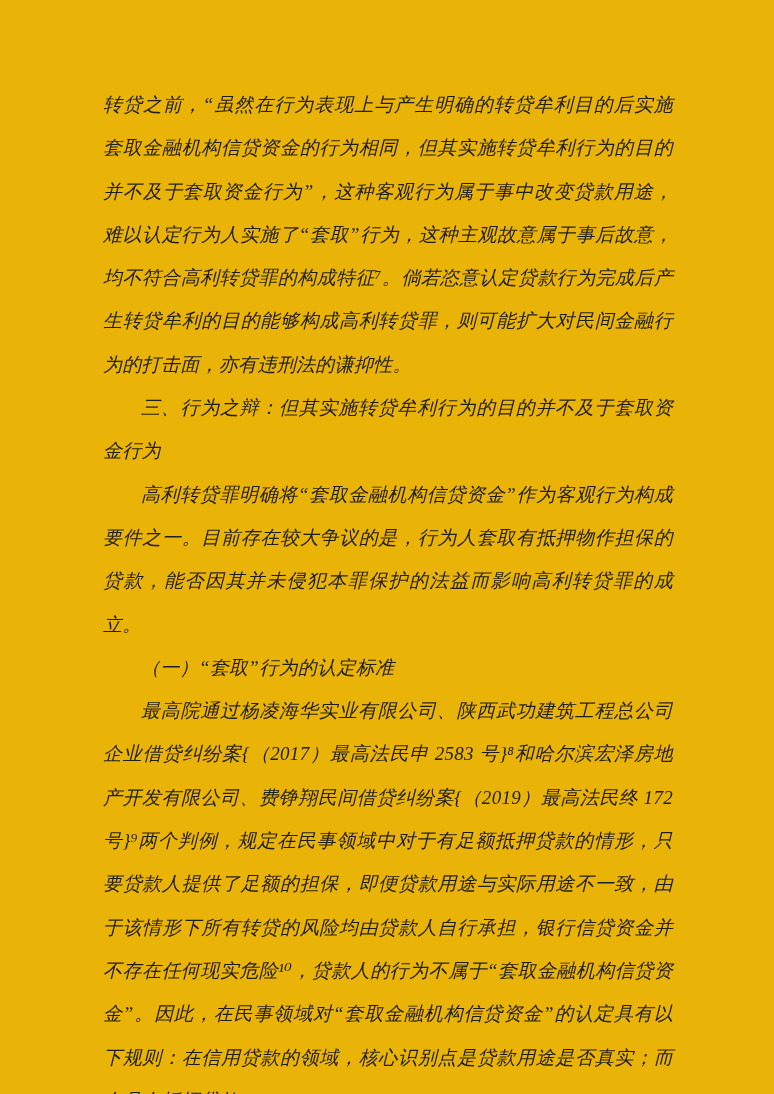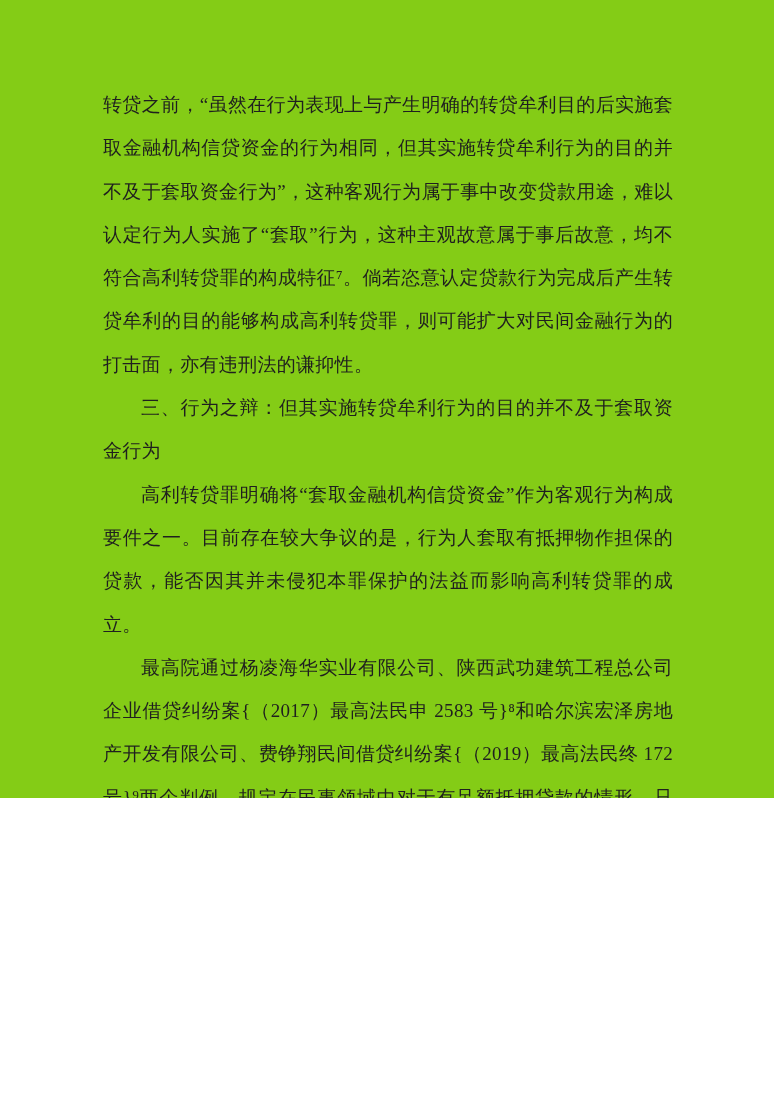--- a/index.html
+++ b/index.html
@@ -3,24 +3,25 @@
 <meta charset="utf-8">
 <style>
   html, body {
     margin: 0;
     padding: 0;
     background: #ffffff;
   }
   .page {
     position: relative;
     width: 774px;
-    height: 798px;
-    background: #84cc16;
+    height: 1094px;
+    background: #eab308;
     overflow: hidden;
     font-family: "Liberation Serif", "DejaVu Serif", serif;
+    font-style: italic;
   }
   .content {
     position: absolute;
     left: 103px;
     top: 83px;
     width: 570px;
     color: #1f1f1f;
     font-size: 19px;
     line-height: 43.3px;
     text-align: justify;
@@ -42,15 +43,16 @@
   }
 </style>
 </head>
 <body>
 
 <div class="page">
   <div class="content">
     <p class="body">转贷之前，“虽然在行为表现上与产生明确的转贷牟利目的后实施套取金融机构信贷资金的行为相同，但其实施转贷牟利行为的目的并不及于套取资金行为”，这种客观行为属于事中改变贷款用途，难以认定行为人实施了“套取”行为，这种主观故意属于事后故意，均不符合高利转贷罪的构成特征⁷。倘若恣意认定贷款行为完成后产生转贷牟利的目的能够构成高利转贷罪，则可能扩大对民间金融行为的打击面，亦有违刑法的谦抑性。</p>
     <h3 class="bold indent">三、行为之辩：但其实施转贷牟利行为的目的并不及于套取资金行为</h3>
     <p class="body indent">高利转贷罪明确将“套取金融机构信贷资金”作为客观行为构成要件之一。目前存在较大争议的是，行为人套取有抵押物作担保的贷款，能否因其并未侵犯本罪保护的法益而影响高利转贷罪的成立。</p>
+    <h4 class="bold indent">（一）“套取”行为的认定标准</h4>
     <p class="body indent">最高院通过杨凌海华实业有限公司、陕西武功建筑工程总公司企业借贷纠纷案{（2017）最高法民申 2583 号}⁸和哈尔滨宏泽房地产开发有限公司、费铮翔民间借贷纠纷案{（2019）最高法民终 172 号}⁹两个判例，规定在民事领域中对于有足额抵押贷款的情形，只要贷款人提供了足额的担保，即便贷款用途与实际用途不一致，由于该情形下所有转贷的风险均由贷款人自行承担，银行信贷资金并不存在任何现实危险¹⁰，贷款人的行为不属于“套取金融机构信贷资金”。因此，在民事领域对“套取金融机构信贷资金”的认定具有以下规则：在信用贷款的领域，核心识别点是贷款用途是否真实；而在具有抵押贷款</p>
   </div>
 </div>
 
 </body></html>

